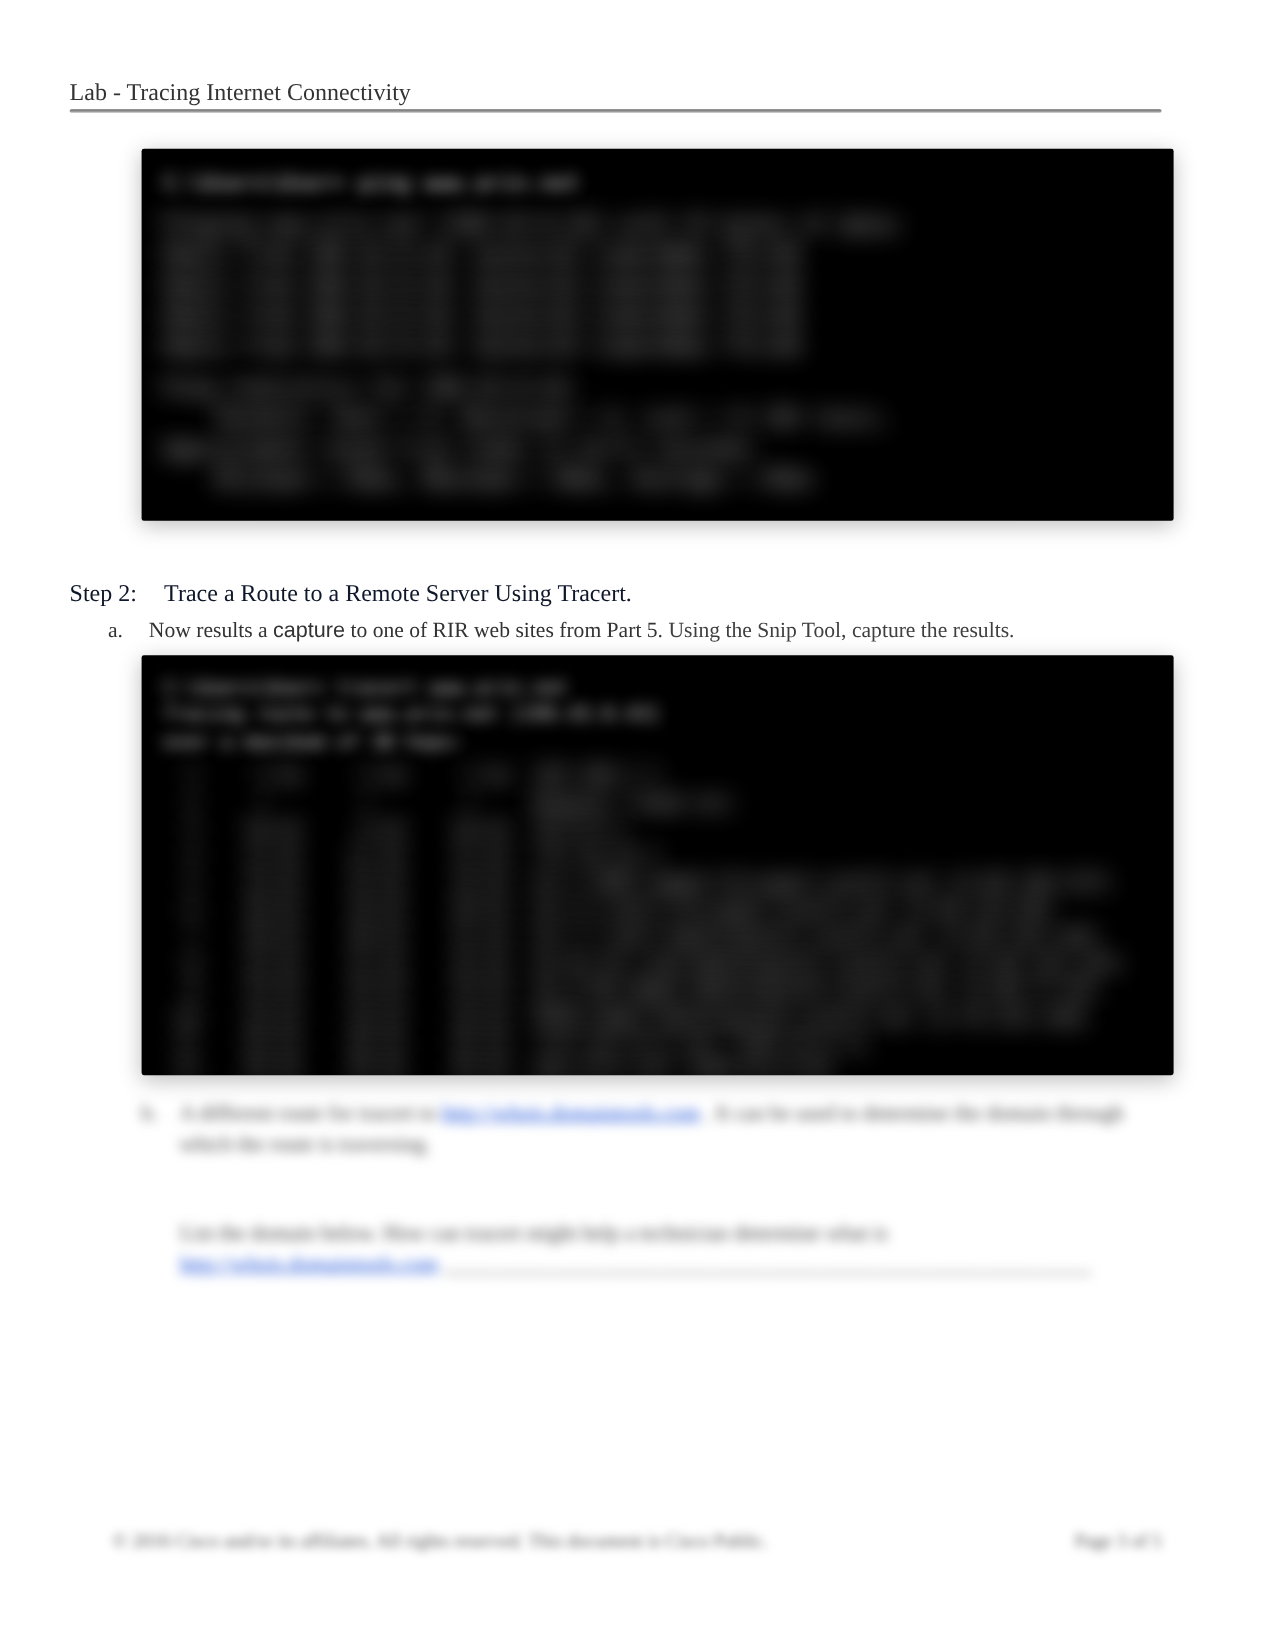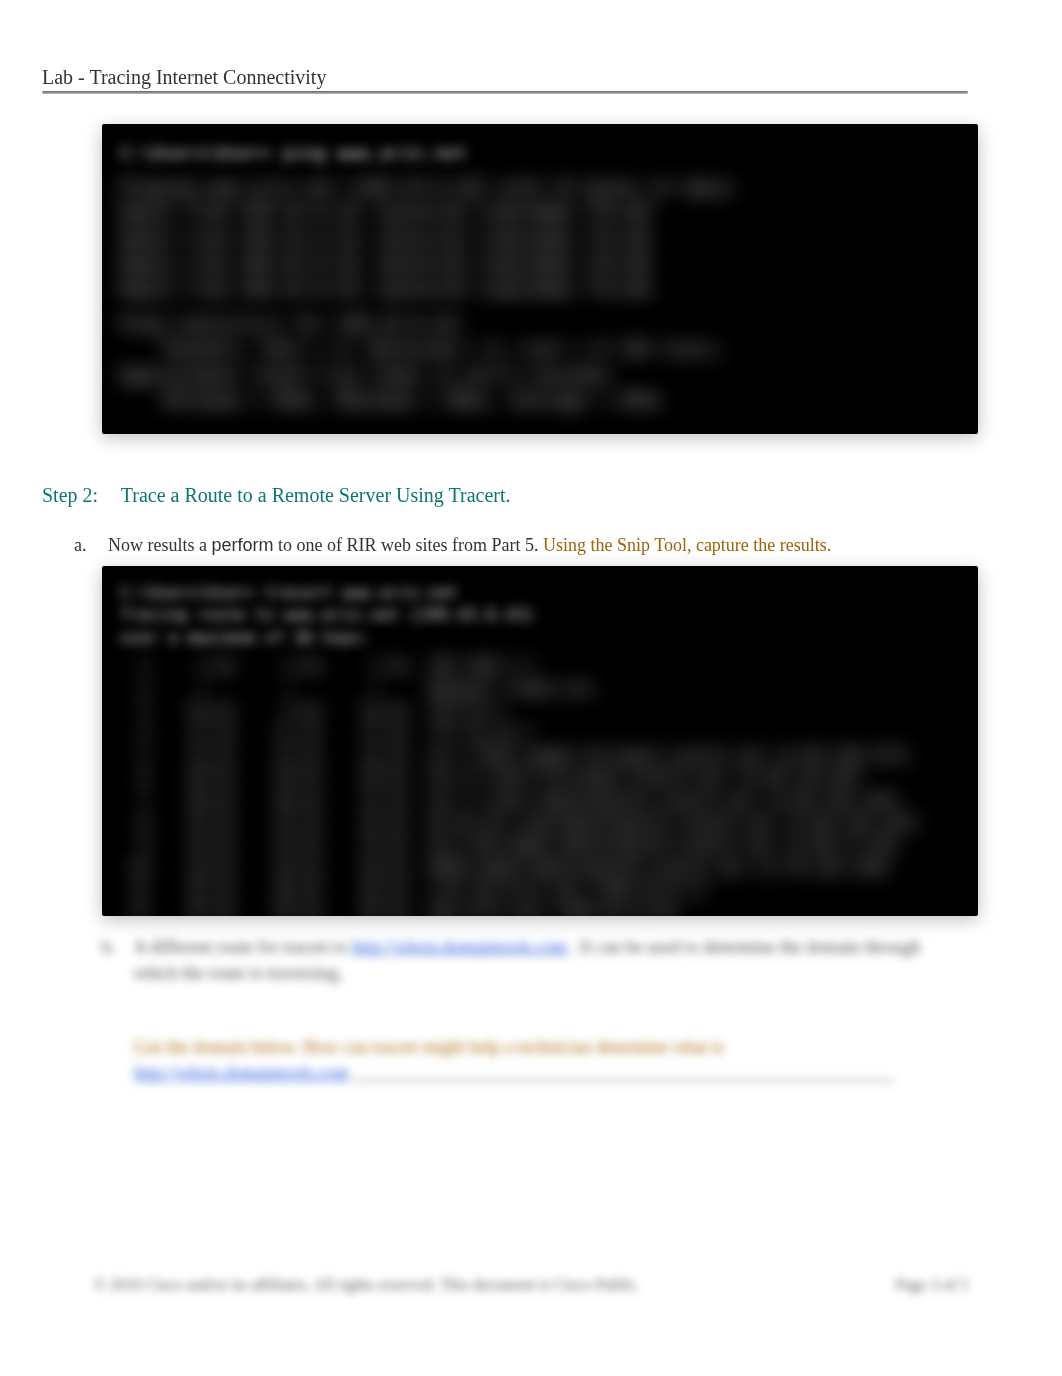--- a/index.html
+++ b/index.html
@@ -5,21 +5,21 @@
     * { margin: 0; padding: 0; box-sizing: border-box; }
     body {
       width: 1062px;
       height: 1376px;
       background: #fff;
       font-family: "Times New Roman", Times, serif;
       position: relative;
       color: #333;
     }
     .page {
-      padding: 66px 94px 40px 42px;
+      padding: 66px 94px 40px 58px;
       position: relative;
       height: 100%;
     }
     .header-title {
       font-size: 20px;
       color: #333;
       font-weight: 400;
       margin-bottom: 2px;
     }
     .header-rule {
@@ -56,22 +56,22 @@
       opacity: 0.85;
       white-space: pre;
     }
     .blur-med {
       filter: blur(6px);
       opacity: 0.9;
       white-space: pre;
     }
     .step-heading {
       font-size: 20px;
-      color: #0f766e;
-      margin-bottom: 28px;
+      color: #0f172a;
+      margin-bottom: 8px;
       font-weight: 400;
     }
     .step-heading .label {
       margin-right: 18px;
     }
     .substep {
       display: flex;
       align-items: baseline;
       gap: 20px;
       margin-left: 32px;
@@ -79,21 +79,21 @@
     }
     .substep .letter {
       font-size: 18px;
       color: #333;
       min-width: 14px;
     }
     .substep .text {
       font-size: 18px;
       color: #333;
     }
-    .red-text { color: #a16207; margin-top: 48px; }
+    .red-text { color: #404040; margin-top: 48px; }
     .link-blue { color: #1a4fd8; text-decoration: underline; }
     .blurred-paragraph {
       margin-left: 60px;
       margin-right: 0;
       filter: blur(5px);
       font-size: 18px;
       line-height: 1.45;
       color: #444;
     }
     .blurred-paragraph .bullet-row {
@@ -145,21 +145,21 @@
 
   <div class="step-heading">
     <span class="label">Step 2:</span>
     <span>Trace a Route to a Remote Server Using Tracert.</span>
   </div>
 
   <div class="substep">
     <span class="letter">a.</span>
     <span class="text">
       <span>Now results a </span>
-      <span style="font-family: Arial, sans-serif;">perform</span>
+      <span style="font-family: Arial, sans-serif;">capture</span>
       <span> to one of RIR web sites from Part 5.       </span>
       <span class="red-text">Using the Snip Tool, capture the results.</span>
     </span>
   </div>
 
   <div class="terminal-block second">
     <div class="blur-med tracert-columns">C:\Users\User&gt; tracert www.arin.net</div>
     <div class="blur-med tracert-columns">Tracing route to www.arin.net [199.43.0.43]</div>
     <div class="blur-med tracert-columns">over a maximum of 30 hops:</div>
     <div style="height:6px"></div>

